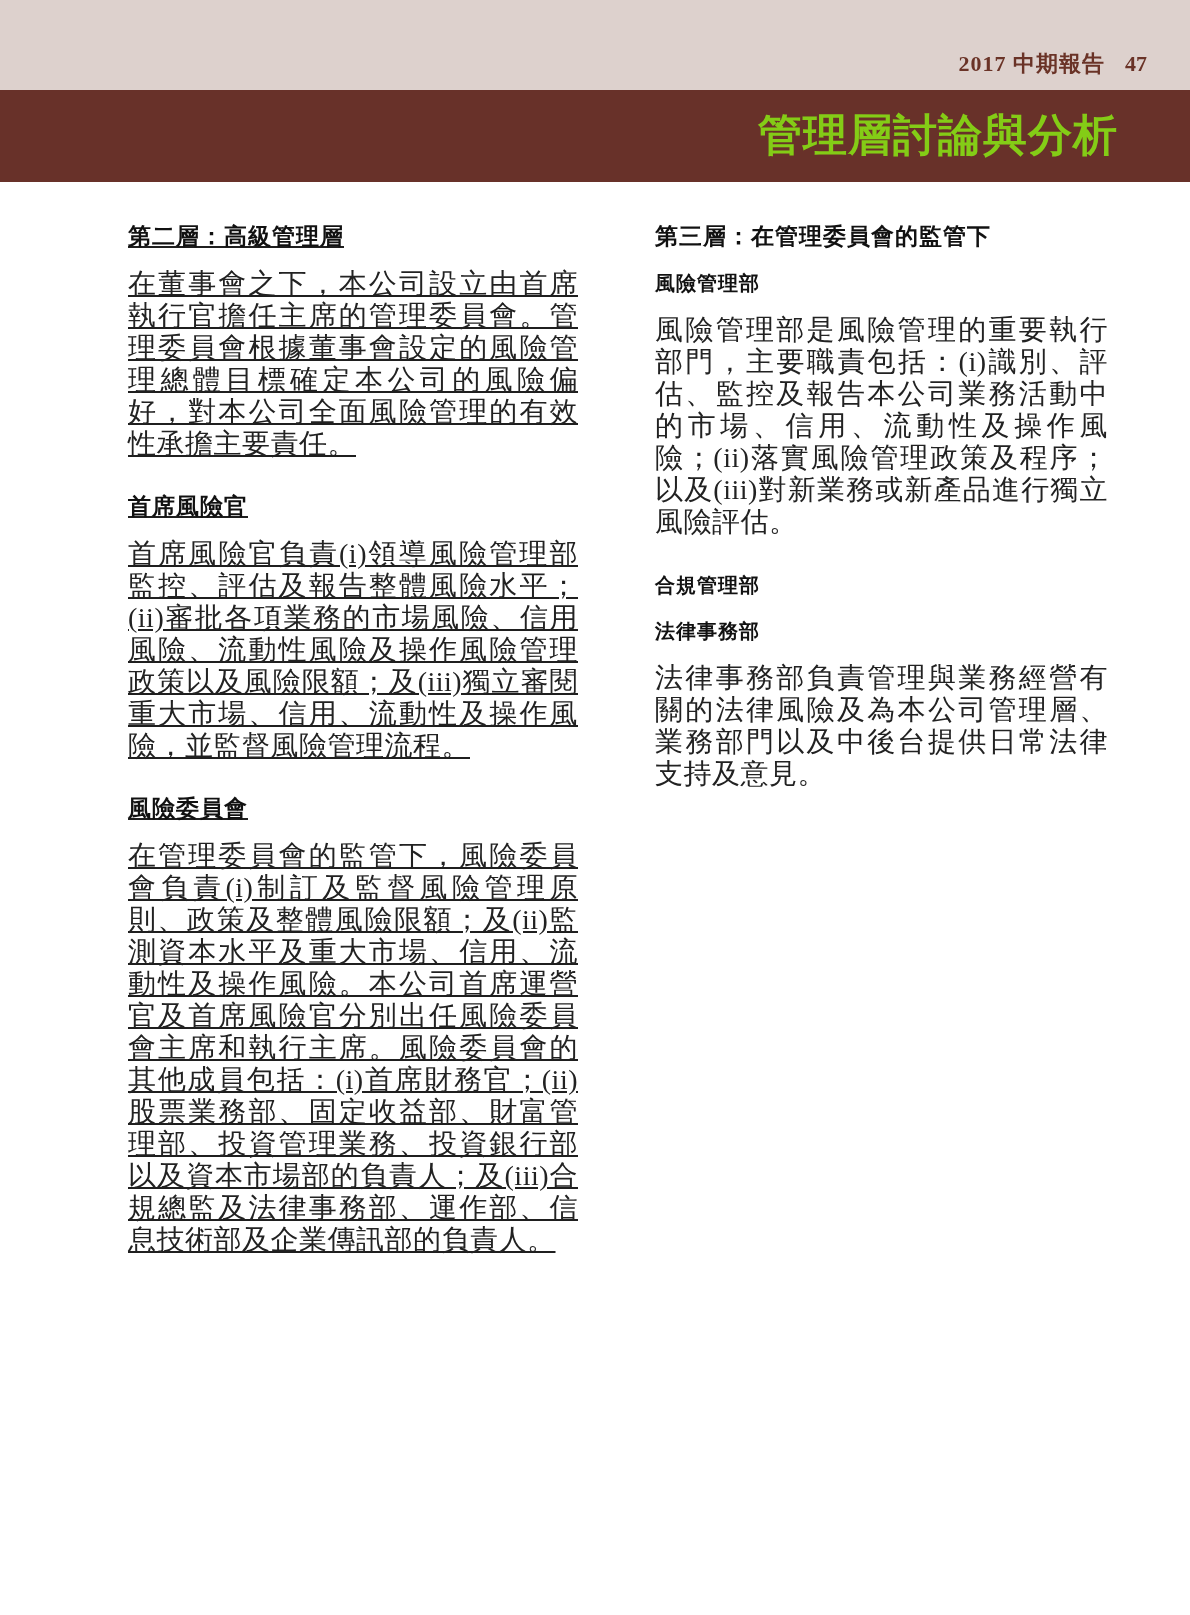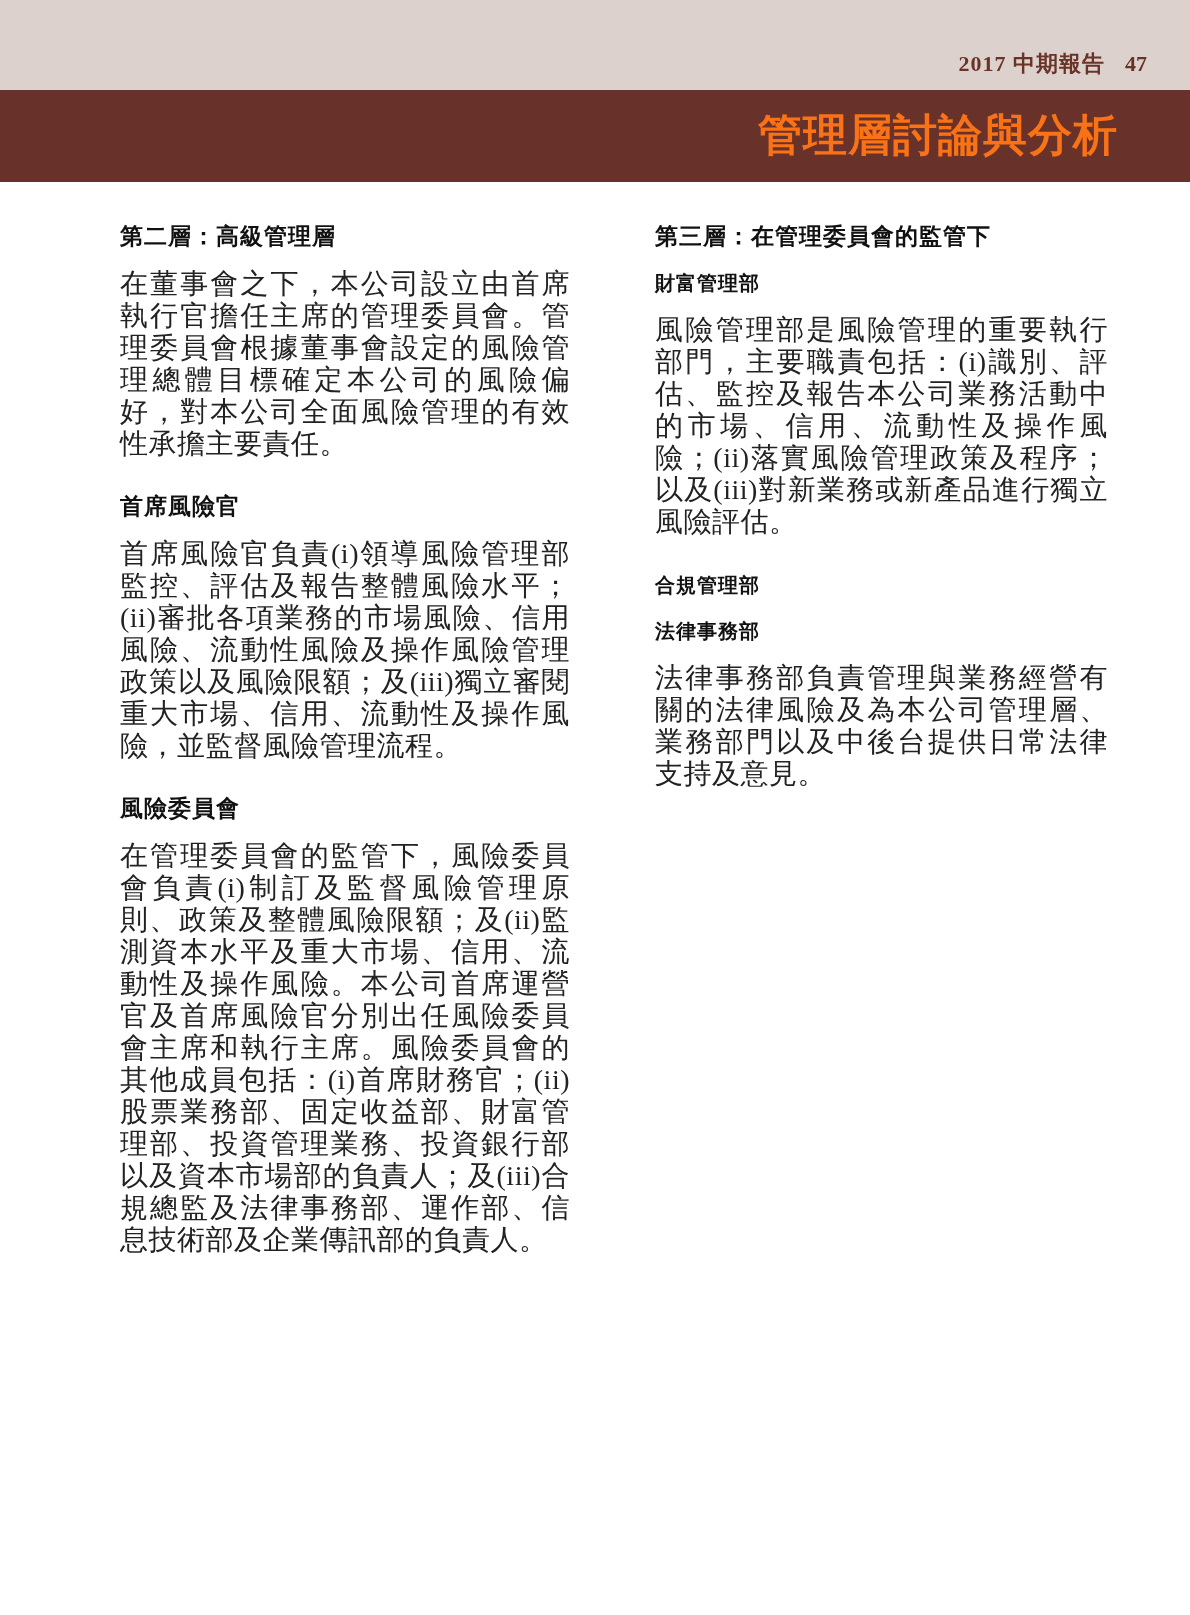--- a/index.html
+++ b/index.html
@@ -47,34 +47,34 @@
     position: absolute;
     left: 0; top: 90px;
     width: 1190px; height: 92px;
     background: #683129;
     display: flex;
     justify-content: flex-end;
     align-items: center;
     padding-right: 72px;
   }
   .banner .banner-title {
-    color: #f97316;
+    color: #84cc16;
     font-size: 44px;
     font-weight: bold;
     letter-spacing: 1px;
     line-height: 52px;
   }
 
   
   .col {
     position: absolute;
     top: 222px;
     color: #1f1f1f;
   }
-  .col-left  { left: 120px; width: 450px; }
+  .col-left  { left: 128px; width: 450px; text-decoration: underline; }
   .col-right { left: 655px; width: 453px; }
 
   h2 {
     font-size: 23px;
     font-weight: bold;
     color: #111111;
     line-height: 30px;
     letter-spacing: 1px;
     margin: 0 0 16px 0;
   }
@@ -124,21 +124,21 @@
     <section>
       <h2>風險委員會</h2>
       <p class="body-text">在管理委員會的監管下，風險委員會負責(i)制訂及監督風險管理原則、政策及整體風險限額；及(ii)監測資本水平及重大市場、信用、流動性及操作風險。本公司首席運營官及首席風險官分別出任風險委員會主席和執行主席。風險委員會的其他成員包括：(i)首席財務官；(ii)股票業務部、固定收益部、財富管理部、投資管理業務、投資銀行部以及資本市場部的負責人；及(iii)合規總監及法律事務部、運作部、信息技術部及企業傳訊部的負責人。</p>
     </section>
   </div>
 
   <div class="col col-right">
     <h2>第三層：在管理委員會的監管下</h2>
 
     <section>
-      <h3>財富管理部</h3>
+      <h3>風險管理部</h3>
       <p class="body-text">風險管理部是風險管理的重要執行部門，主要職責包括：(i)識別、評估、監控及報告本公司業務活動中的市場、信用、流動性及操作風險；(ii)落實風險管理政策及程序；以及(iii)對新業務或新產品進行獨立風險評估。</p>
     </section>
 
     <section>
       <h3>合規管理部</h3>
     </section>
 
     <section>
       <h3>法律事務部</h3>
       <p class="body-text">法律事務部負責管理與業務經營有關的法律風險及為本公司管理層、業務部門以及中後台提供日常法律支持及意見。</p>

